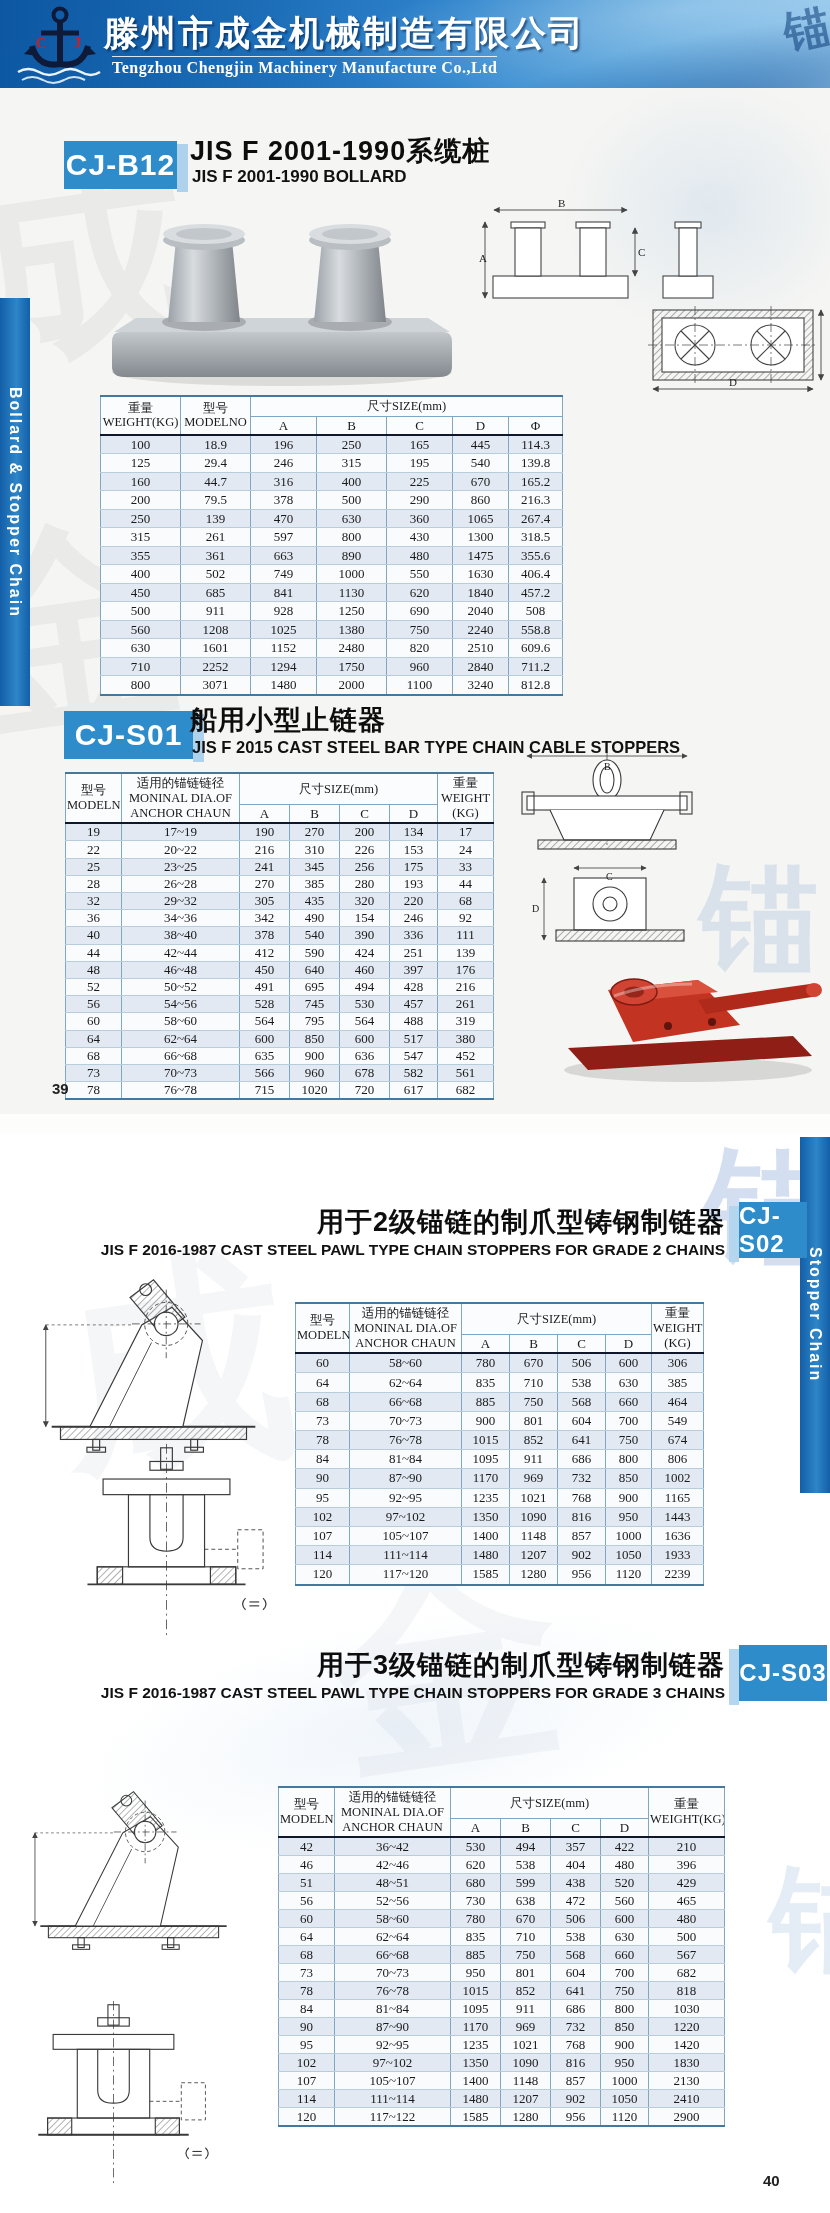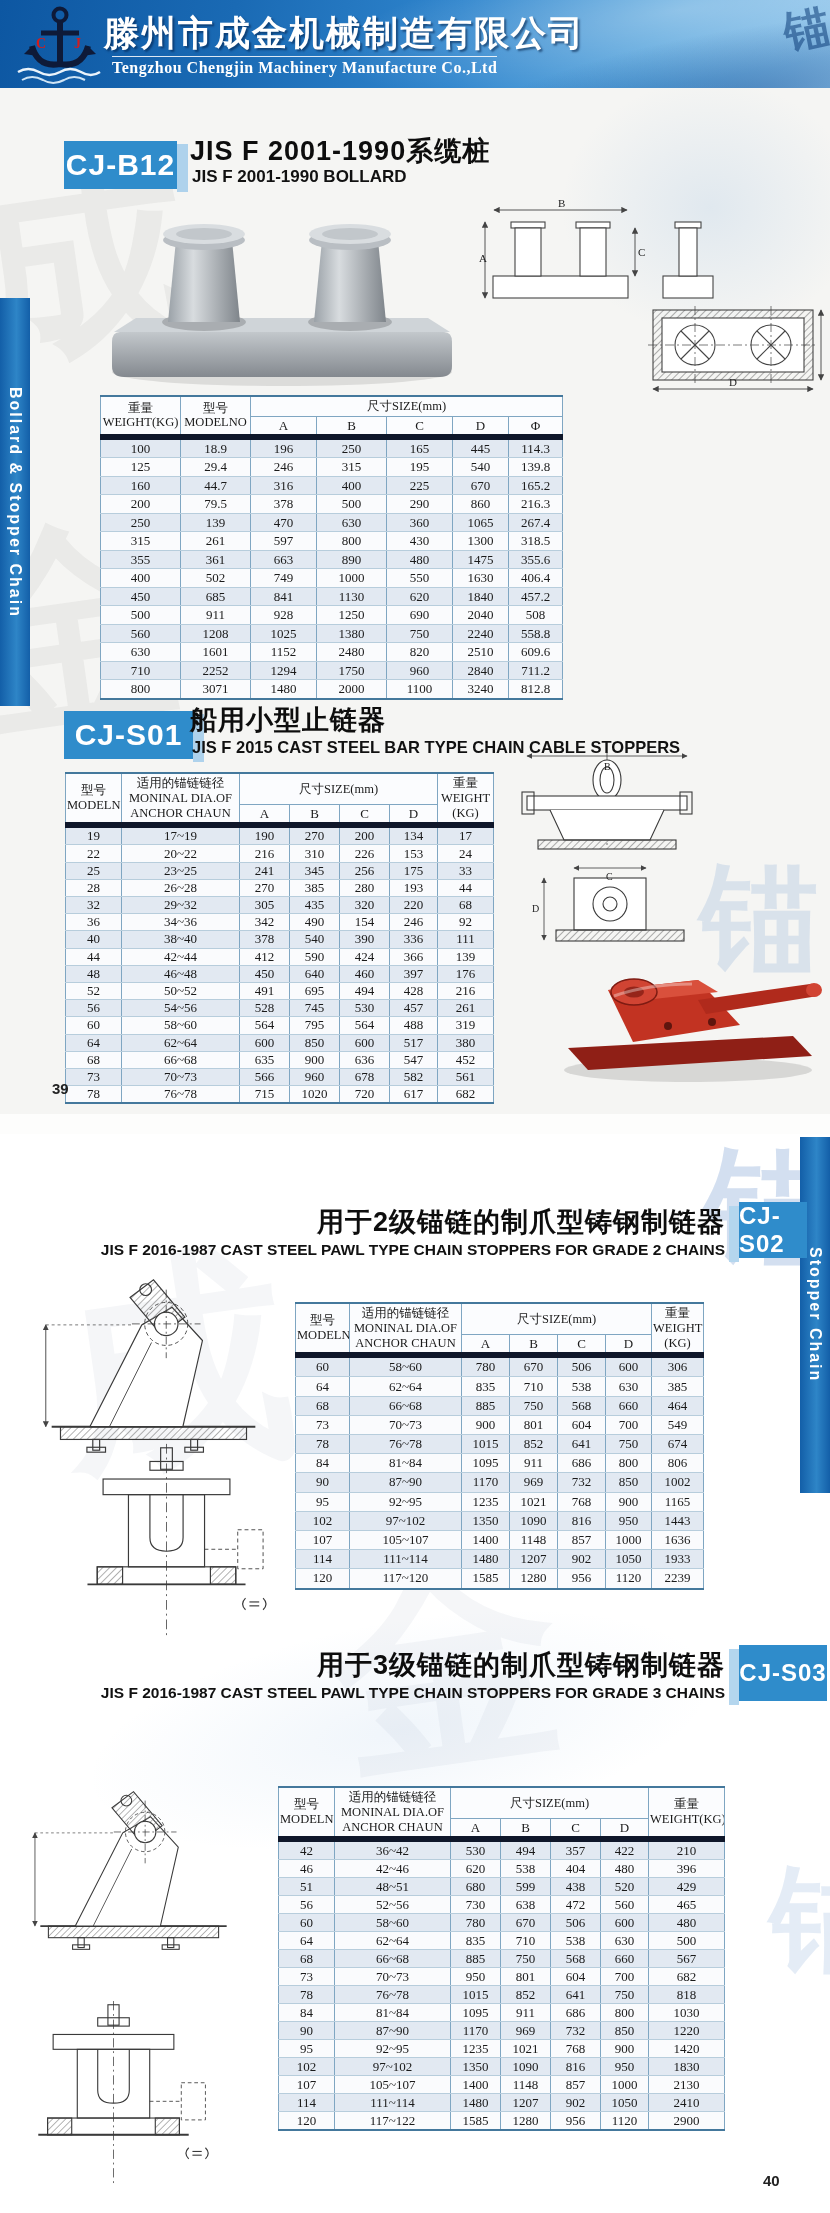--- a/index.html
+++ b/index.html
@@ -46,21 +46,21 @@
   .title-cn{position:absolute;font-size:27px;font-weight:bold;color:#0d0d0d;letter-spacing:1px;white-space:nowrap;}
   .title-en{position:absolute;font-size:17px;font-weight:bold;color:#111;white-space:nowrap;}
   .r{text-align:right;}
 
   
   table.data{position:absolute;border-collapse:collapse;table-layout:fixed;
     font-family:"Liberation Serif",serif;color:#1a1a1a;background:#fbfcfe;
     border-top:2px solid #44789c;border-bottom:2px solid #44789c;}
   table.data th,table.data td{border-left:1px solid #7fa6c2;border-right:1px solid #7fa6c2;
     text-align:center;padding:0 2px;overflow:hidden;white-space:nowrap;}
-  table.data thead{border-bottom:6px solid #0f172a;padding-left:38px;}
+  table.data thead{border-bottom:2px solid #0f172a;padding-left:38px;}
   table.data thead th{font-weight:normal;font-size:12.5px;line-height:1.18;padding:2px 1px;}
   table.data thead th.sub{border-top:1px solid #7fa6c2;font-size:13px;height:17px;padding:0;}
   table.data td{border-top:1px solid #b7cddc;border-bottom:1px solid #b7cddc;font-size:13px;}
   table.data tbody tr:nth-child(odd){background:#e2e9f2;}
   table.data tbody tr:nth-child(even){background:#fafbfd;}
   .tbl-b12 td{height:17.5px;}
   .tbl-s01 td{height:16.2px;font-size:12.6px;}
   .tbl-s02 td{height:18.2px;}
   .tbl-s03 td{height:17px;}
 
@@ -467,21 +467,21 @@
           <td>390</td>
           <td>336</td>
           <td>111</td>
         </tr>
         <tr>
           <td>44</td>
           <td>42~44</td>
           <td>412</td>
           <td>590</td>
           <td>424</td>
-          <td>366</td>
+          <td>251</td>
           <td>139</td>
         </tr>
         <tr>
           <td>48</td>
           <td>46~48</td>
           <td>450</td>
           <td>640</td>
           <td>460</td>
           <td>397</td>
           <td>176</td>

